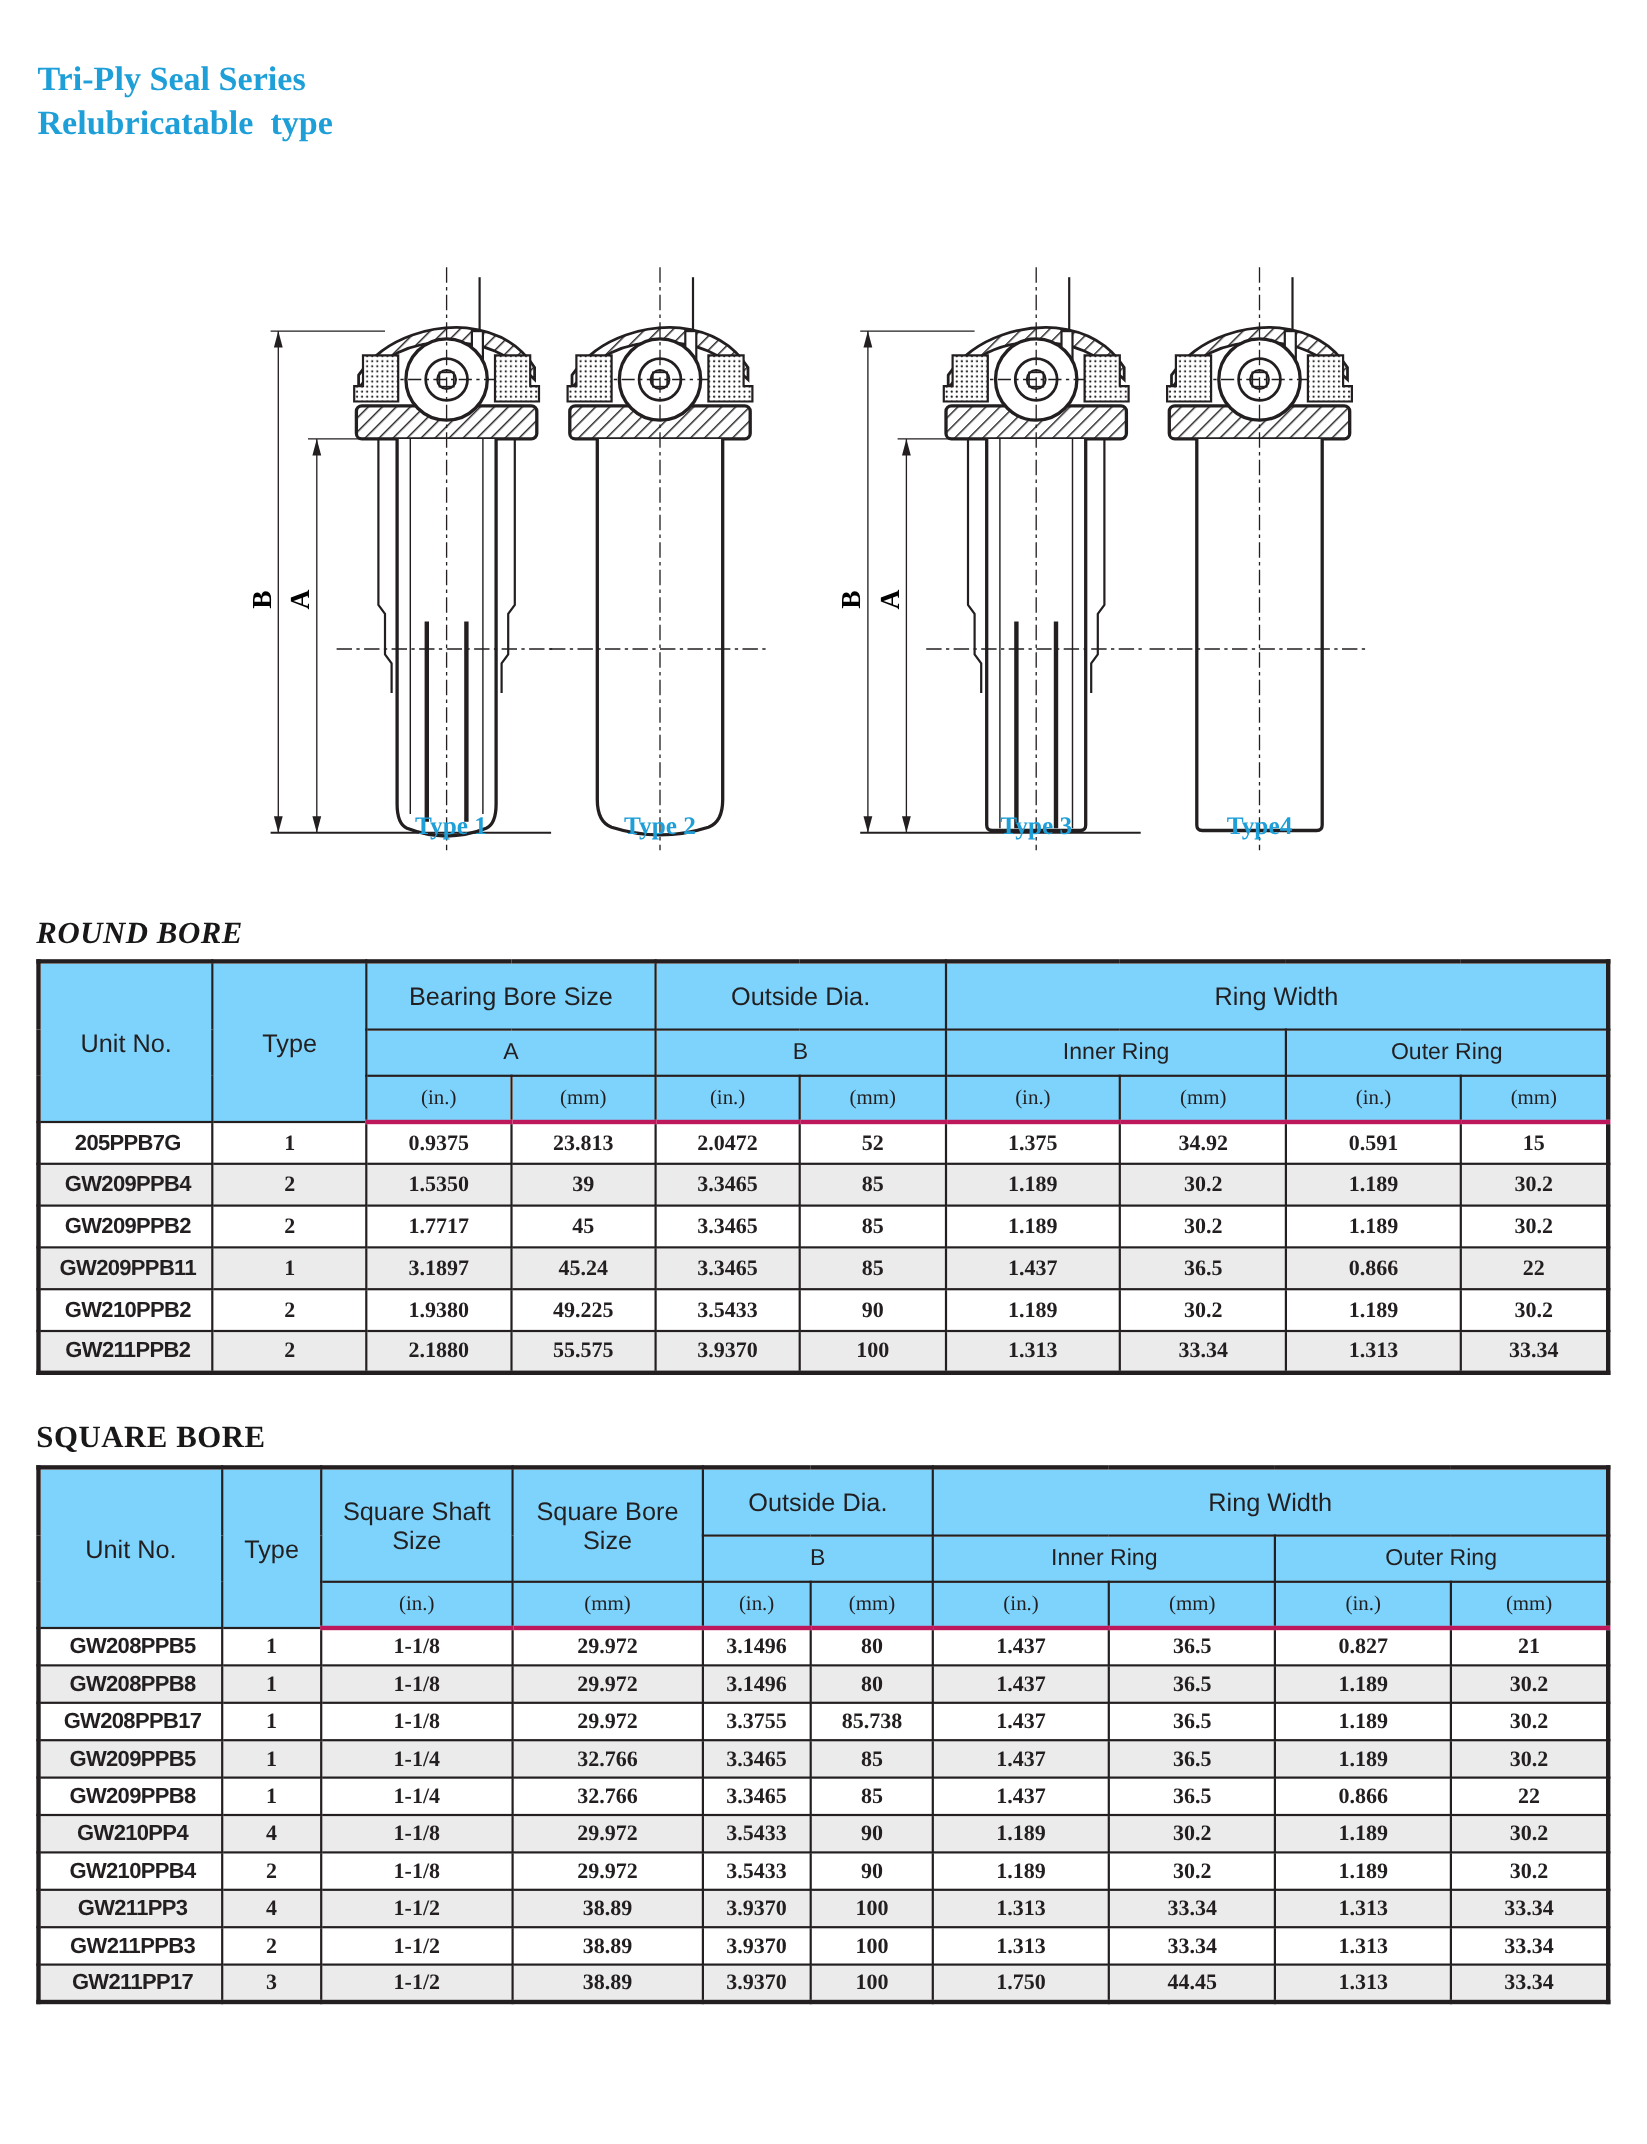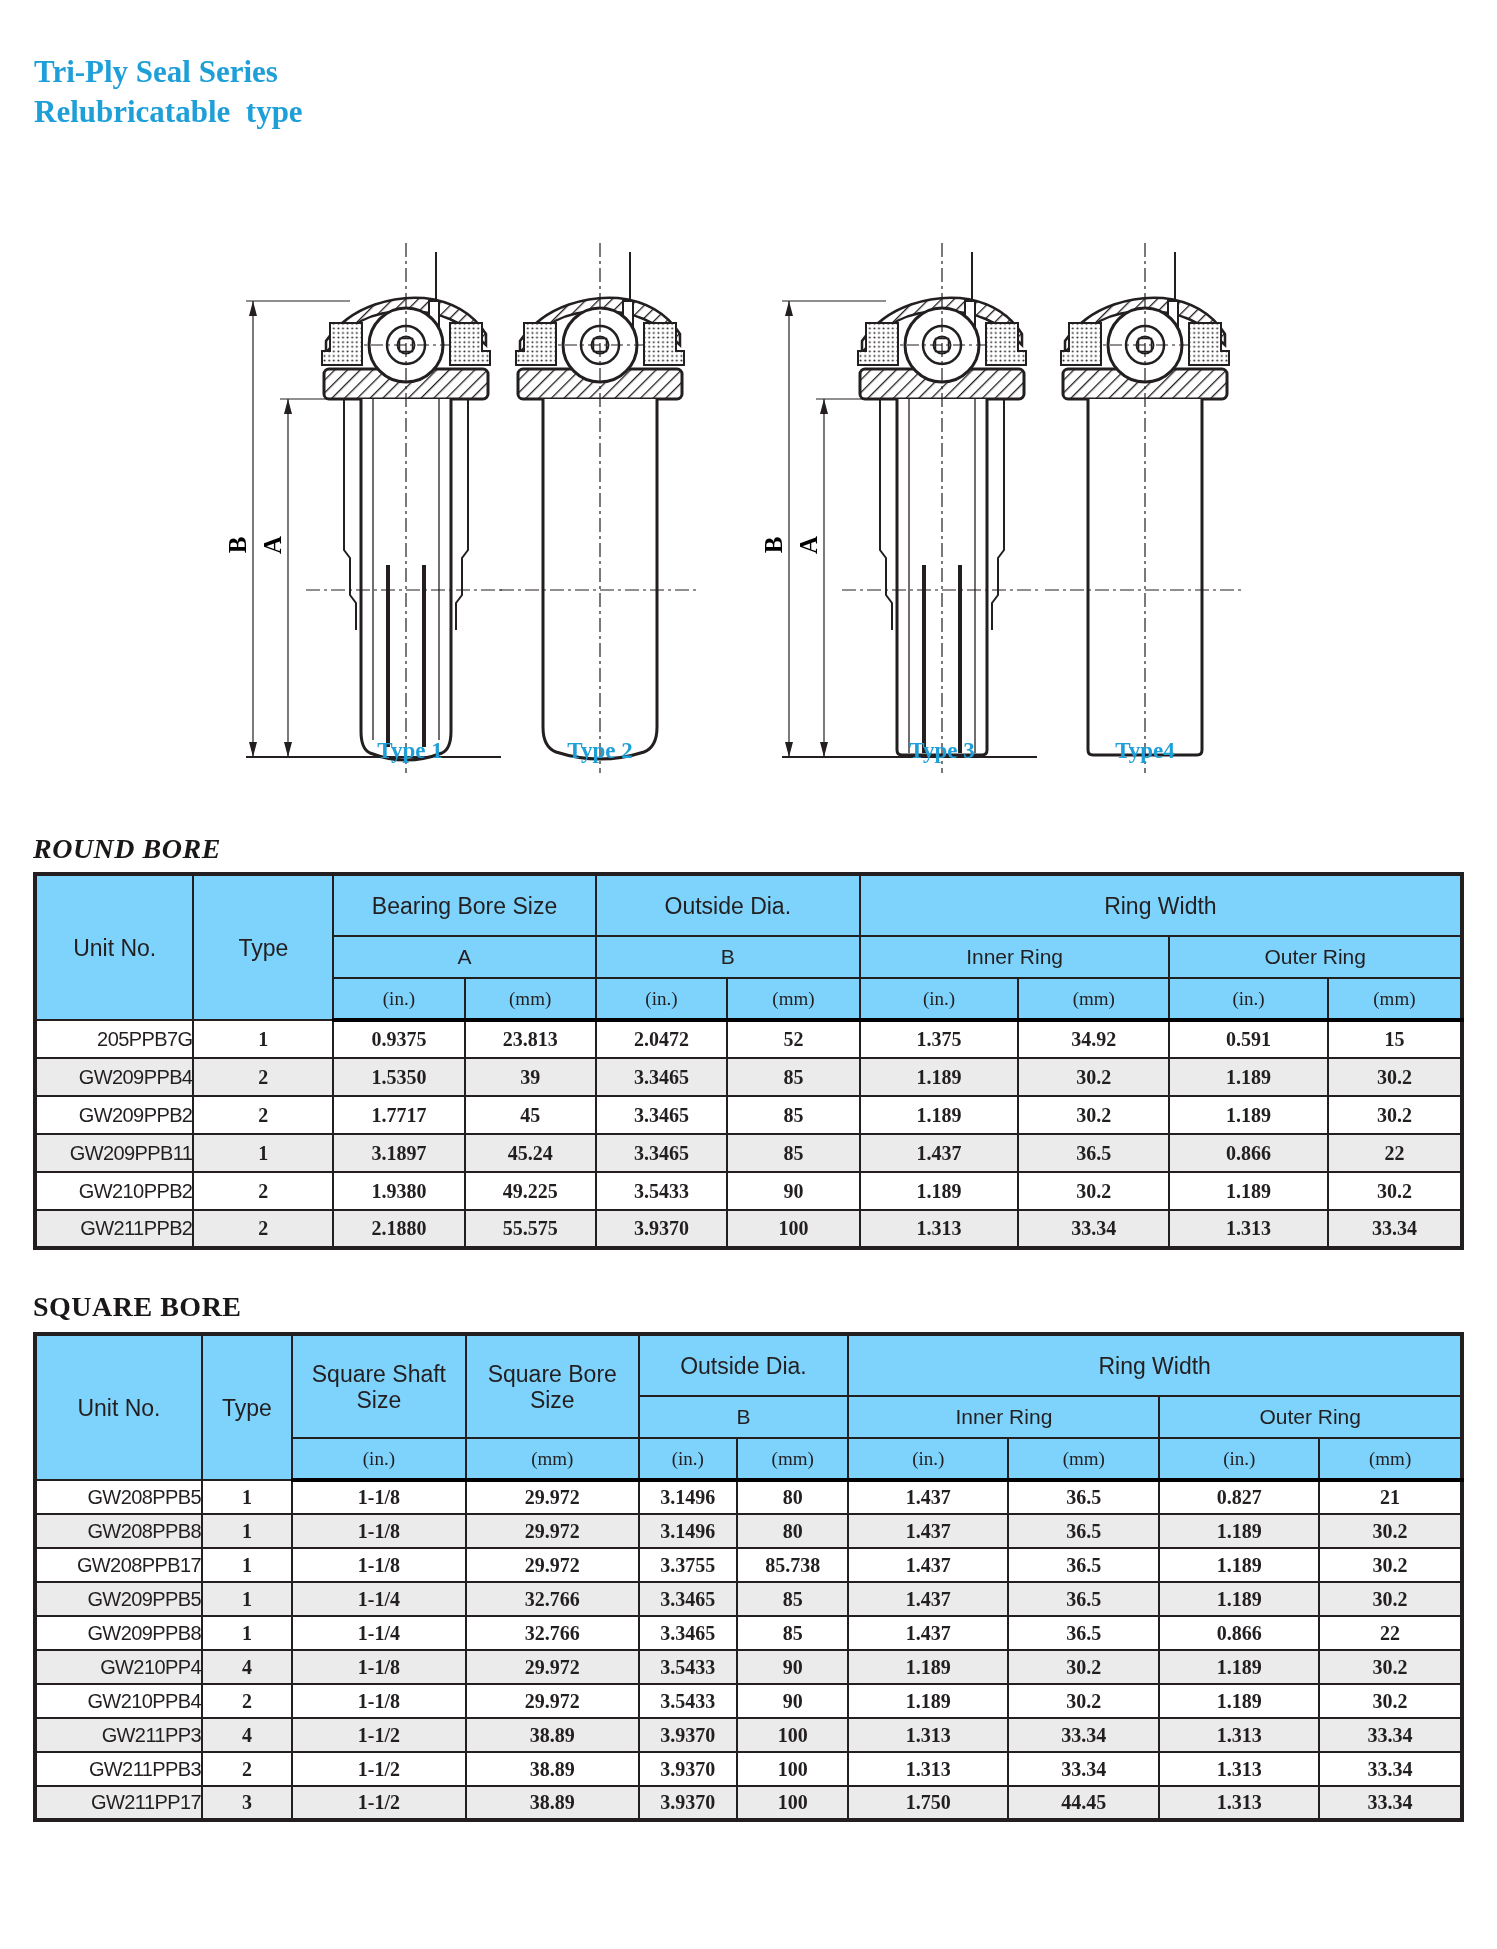--- a/index.html
+++ b/index.html
@@ -31,33 +31,33 @@
     border-collapse:collapse;table-layout:fixed;background:#fff;
     border:4px solid #231f20;
   }
   table.round-table{top:872px;}
   table.square-table{top:1332px;}
   .data-table th,.data-table td{
     border:2px solid #231f20;padding:0;text-align:center;vertical-align:middle;
     overflow:hidden;
   }
   .data-table thead th{background:#7dd3fc;font-weight:normal;}
-  .data-table thead tr:last-child th{border-bottom:4px solid #000000;margin-top:44px;}
+  .data-table thead tr:last-child th{border-bottom:4px solid #be185d;margin-top:44px;}
   .h1{height:62px;} .h2{height:42px;} .h3{height:42px;}
   .group-h{font-size:23px;line-height:26px;}
   .sub-h{font-size:21px;font-weight:normal;}
   .unit-h{font-family:"Liberation Serif",serif;font-weight:bold;font-size:19px;}
   .round-table tbody tr{height:38px;}
   .square-table tbody tr{height:34px;}
   .data-table tbody td{
     font-family:"Liberation Serif",serif;font-size:20px;font-weight:bold;
   }
   .data-table tbody td.unit{
-    font-family:"Liberation Sans",sans-serif;font-weight:normal;font-size:20px;
-    text-align:right;padding-left:3px;letter-spacing:-0.6px;
+    font-family:"Liberation Sans",sans-serif;font-weight:bold;font-size:20px;
+    text-align:center;padding-left:3px;letter-spacing:-0.6px;
   }
   .data-table tbody tr:nth-child(even){background:#ebebeb;}
   svg text{font-family:"Liberation Serif",serif;font-weight:bold;}
 </style>
 </head>
 <body style="--accent: #1f9fd8;">
 
 <div class="page-title"><span>Tri-Ply Seal Series</span><br><span>Relubricatable  type</span></div>
 
 <svg class="diagram-svg" width="1140" height="575" viewBox="170 195 1140 575">

